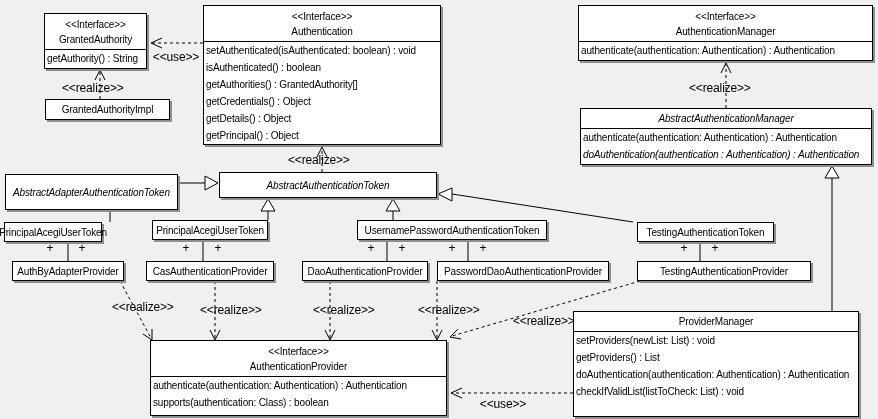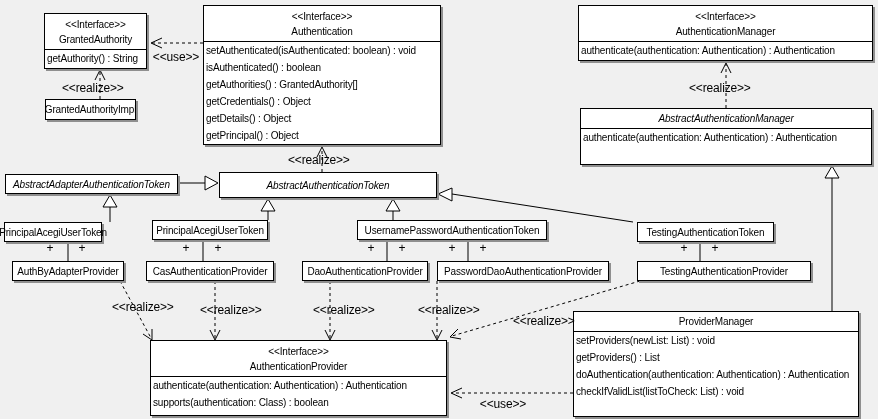--- a/index.html
+++ b/index.html
@@ -122,21 +122,21 @@
   </svg>
 
   <div class="cls" style="left:44px;top:13px;width:103px;height:56px">
     <div class="hdr">
       <div class="line">&lt;&lt;Interface&gt;&gt;</div>
       <div class="line">GrantedAuthority</div>
     </div>
     <div class="m">getAuthority() : String</div>
   </div>
 
-  <div class="cls" style="left:45px;top:99px;width:91px;height:21px">
+  <div class="cls" style="left:45px;top:99px;width:125px;height:21px">
     <div class="only">GrantedAuthorityImpl</div>
   </div>
 
   <div class="cls" style="left:203px;top:5px;width:238px;height:140px">
     <div class="hdr">
       <div class="line">&lt;&lt;Interface&gt;&gt;</div>
       <div class="line">Authentication</div>
     </div>
     <div class="m">setAuthenticated(isAuthenticated: boolean) : void</div>
     <div class="m">isAuthenticated() : boolean</div>
@@ -152,23 +152,24 @@
       <div class="line">AuthenticationManager</div>
     </div>
     <div class="m">authenticate(authentication: Authentication) : Authentication</div>
   </div>
 
   <div class="cls" style="left:580px;top:108px;width:292px;height:57px">
     <div class="hdr one">
       <div class="line it">AbstractAuthenticationManager</div>
     </div>
     <div class="m">authenticate(authentication: Authentication) : Authentication</div>
-  </div>
-
-  <div class="cls" style="left:5px;top:174px;width:173px;height:20px">
+    <div class="m it">doAuthentication(authentication : Authentication) : Authentication</div>
+  </div>
+
+  <div class="cls" style="left:5px;top:174px;width:173px;height:36px">
     <div class="only it">AbstractAdapterAuthenticationToken</div>
   </div>
 
   <div class="cls" style="left:219px;top:172px;width:218px;height:26px">
     <div class="only it">AbstractAuthenticationToken</div>
   </div>
 
   <div class="cls" style="left:4px;top:222px;width:98px;height:20px">
     <div class="only">PrincipalAcegiUserToken</div>
   </div>

